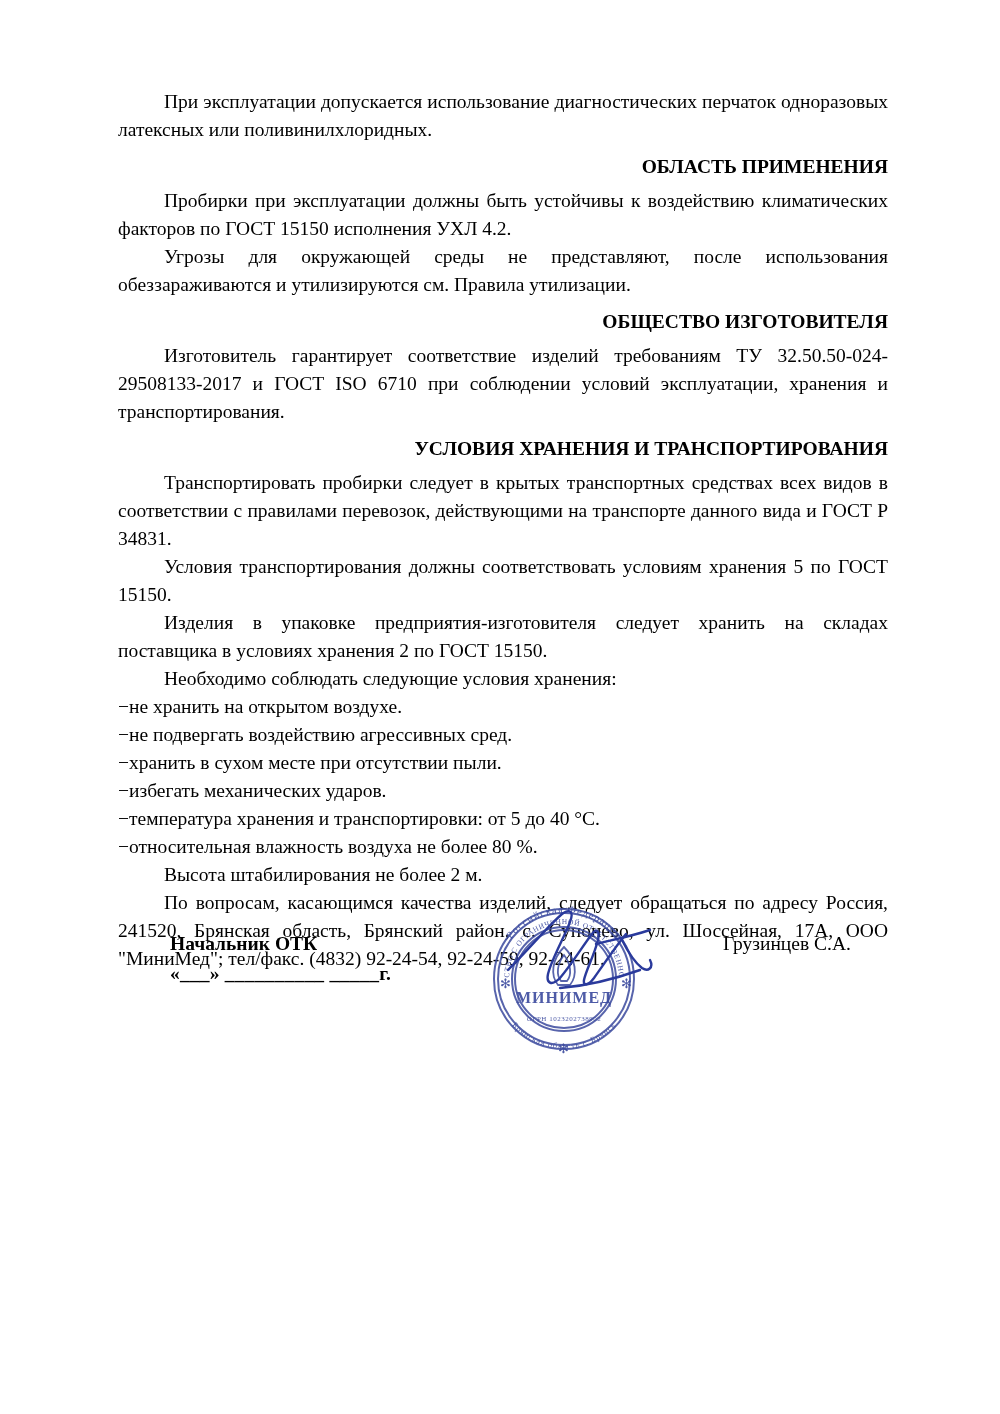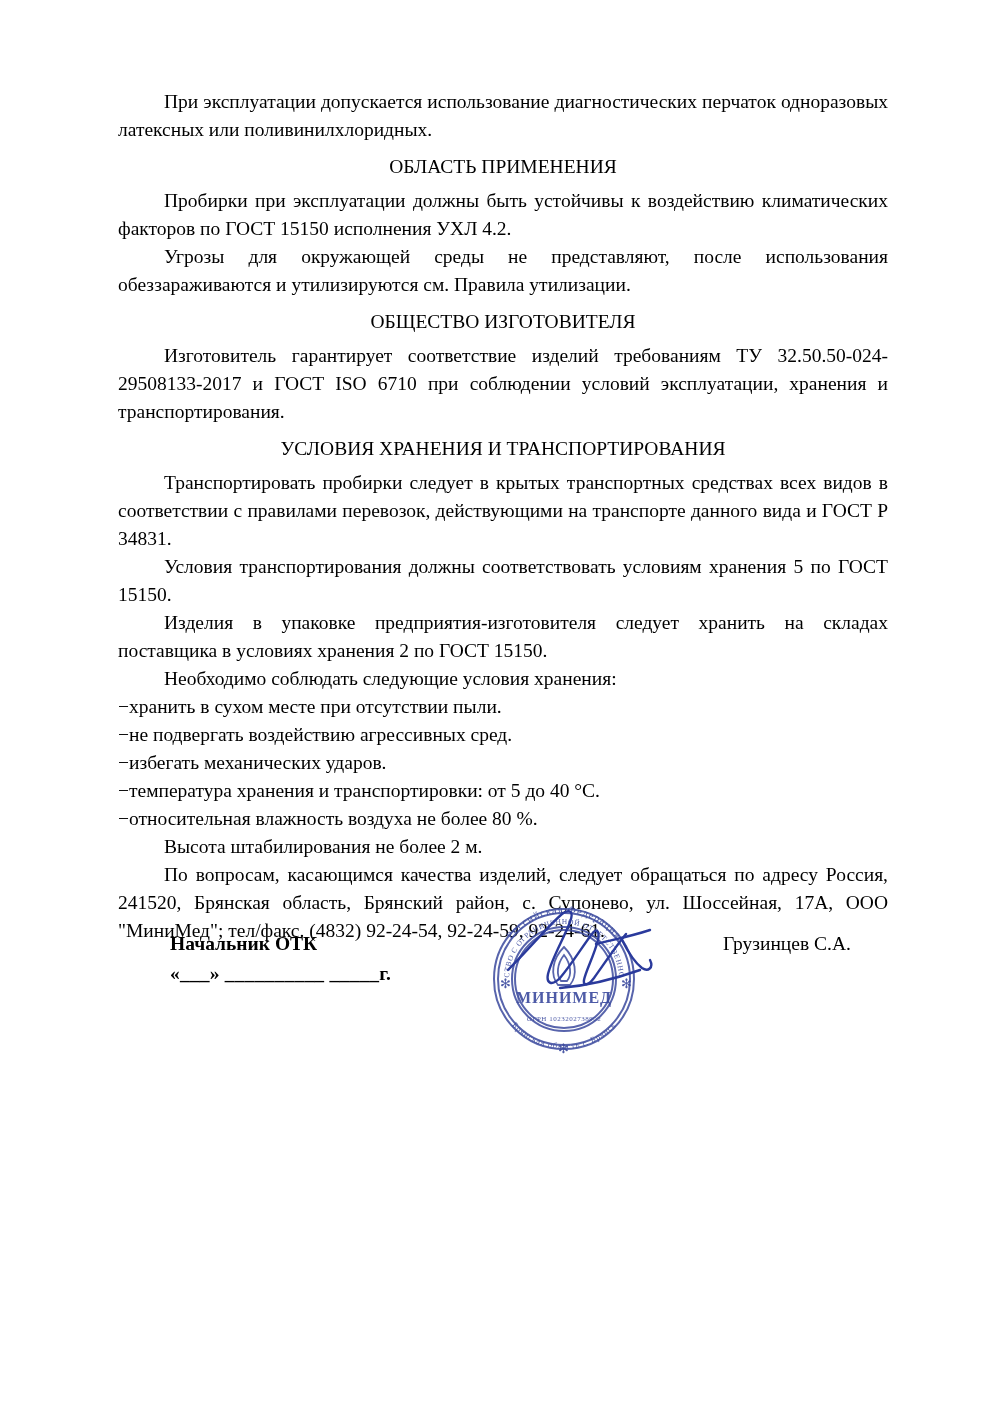--- a/index.html
+++ b/index.html
@@ -34,22 +34,22 @@
     line-height: 28px;
     text-align: justify;
     text-justify: inter-word;
   }
   p.indent {
     text-indent: 46px;
   }
   h2.heading {
     font-size: 19.5px;
     line-height: 28px;
-    font-weight: normal;
-    text-align: center;
+    font-weight: bold;
+    text-align: right;
     margin: 9px 0 6px 0;
   }
   .dash-line {
     font-size: 19.5px;
     line-height: 28px;
     text-indent: 0;
     text-align: left;
   }
 
   
@@ -120,22 +120,23 @@
 
     <h2 class="heading">ОБЩЕСТВО ИЗГОТОВИТЕЛЯ</h2>
     <p class="indent">Изготовитель гарантирует соответствие изделий требованиям ТУ 32.50.50-024-29508133-2017 и ГОСТ ISO 6710 при соблюдении условий эксплуатации, хранения и транспортирования.</p>
 
     <h2 class="heading">УСЛОВИЯ ХРАНЕНИЯ И ТРАНСПОРТИРОВАНИЯ</h2>
     <p class="indent">Транспортировать пробирки следует в крытых транспортных средствах всех видов в соответствии с правилами перевозок, действующими на транспорте данного вида и ГОСТ Р 34831.</p>
     <p class="indent">Условия транспортирования должны соответствовать условиям хранения 5 по ГОСТ 15150.</p>
     <p class="indent">Изделия в упаковке предприятия-изготовителя следует хранить на складах поставщика в условиях хранения 2 по ГОСТ 15150.</p>
     <p class="indent">Необходимо соблюдать следующие условия хранения:</p>
 
+    <p class="dash-line">−не хранить на открытом воздухе.</p>
+    <p class="dash-line">−не подвергать воздействию агрессивных сред.</p>
     <p class="dash-line">−хранить в сухом месте при отсутствии пыли.</p>
-    <p class="dash-line">−не подвергать воздействию агрессивных сред.</p>
     <p class="dash-line">−избегать механических ударов.</p>
     <p class="dash-line">−температура хранения и транспортировки: от 5 до 40 °С.</p>
     <p class="dash-line">−относительная влажность воздуха не более 80 %.</p>
 
     <p class="indent">Высота штабилирования не более 2 м.</p>
     <p class="indent">По вопросам, касающимся качества изделий, следует обращаться по адресу Россия, 241520, Брянская область, Брянский район, с. Супонево, ул. Шоссейная, 17А, ООО "МиниМед"; тел/факс. (4832) 92-24-54, 92-24-59, 92-24-61.</p>
 
   </div>
 
   <div class="sig-block">

